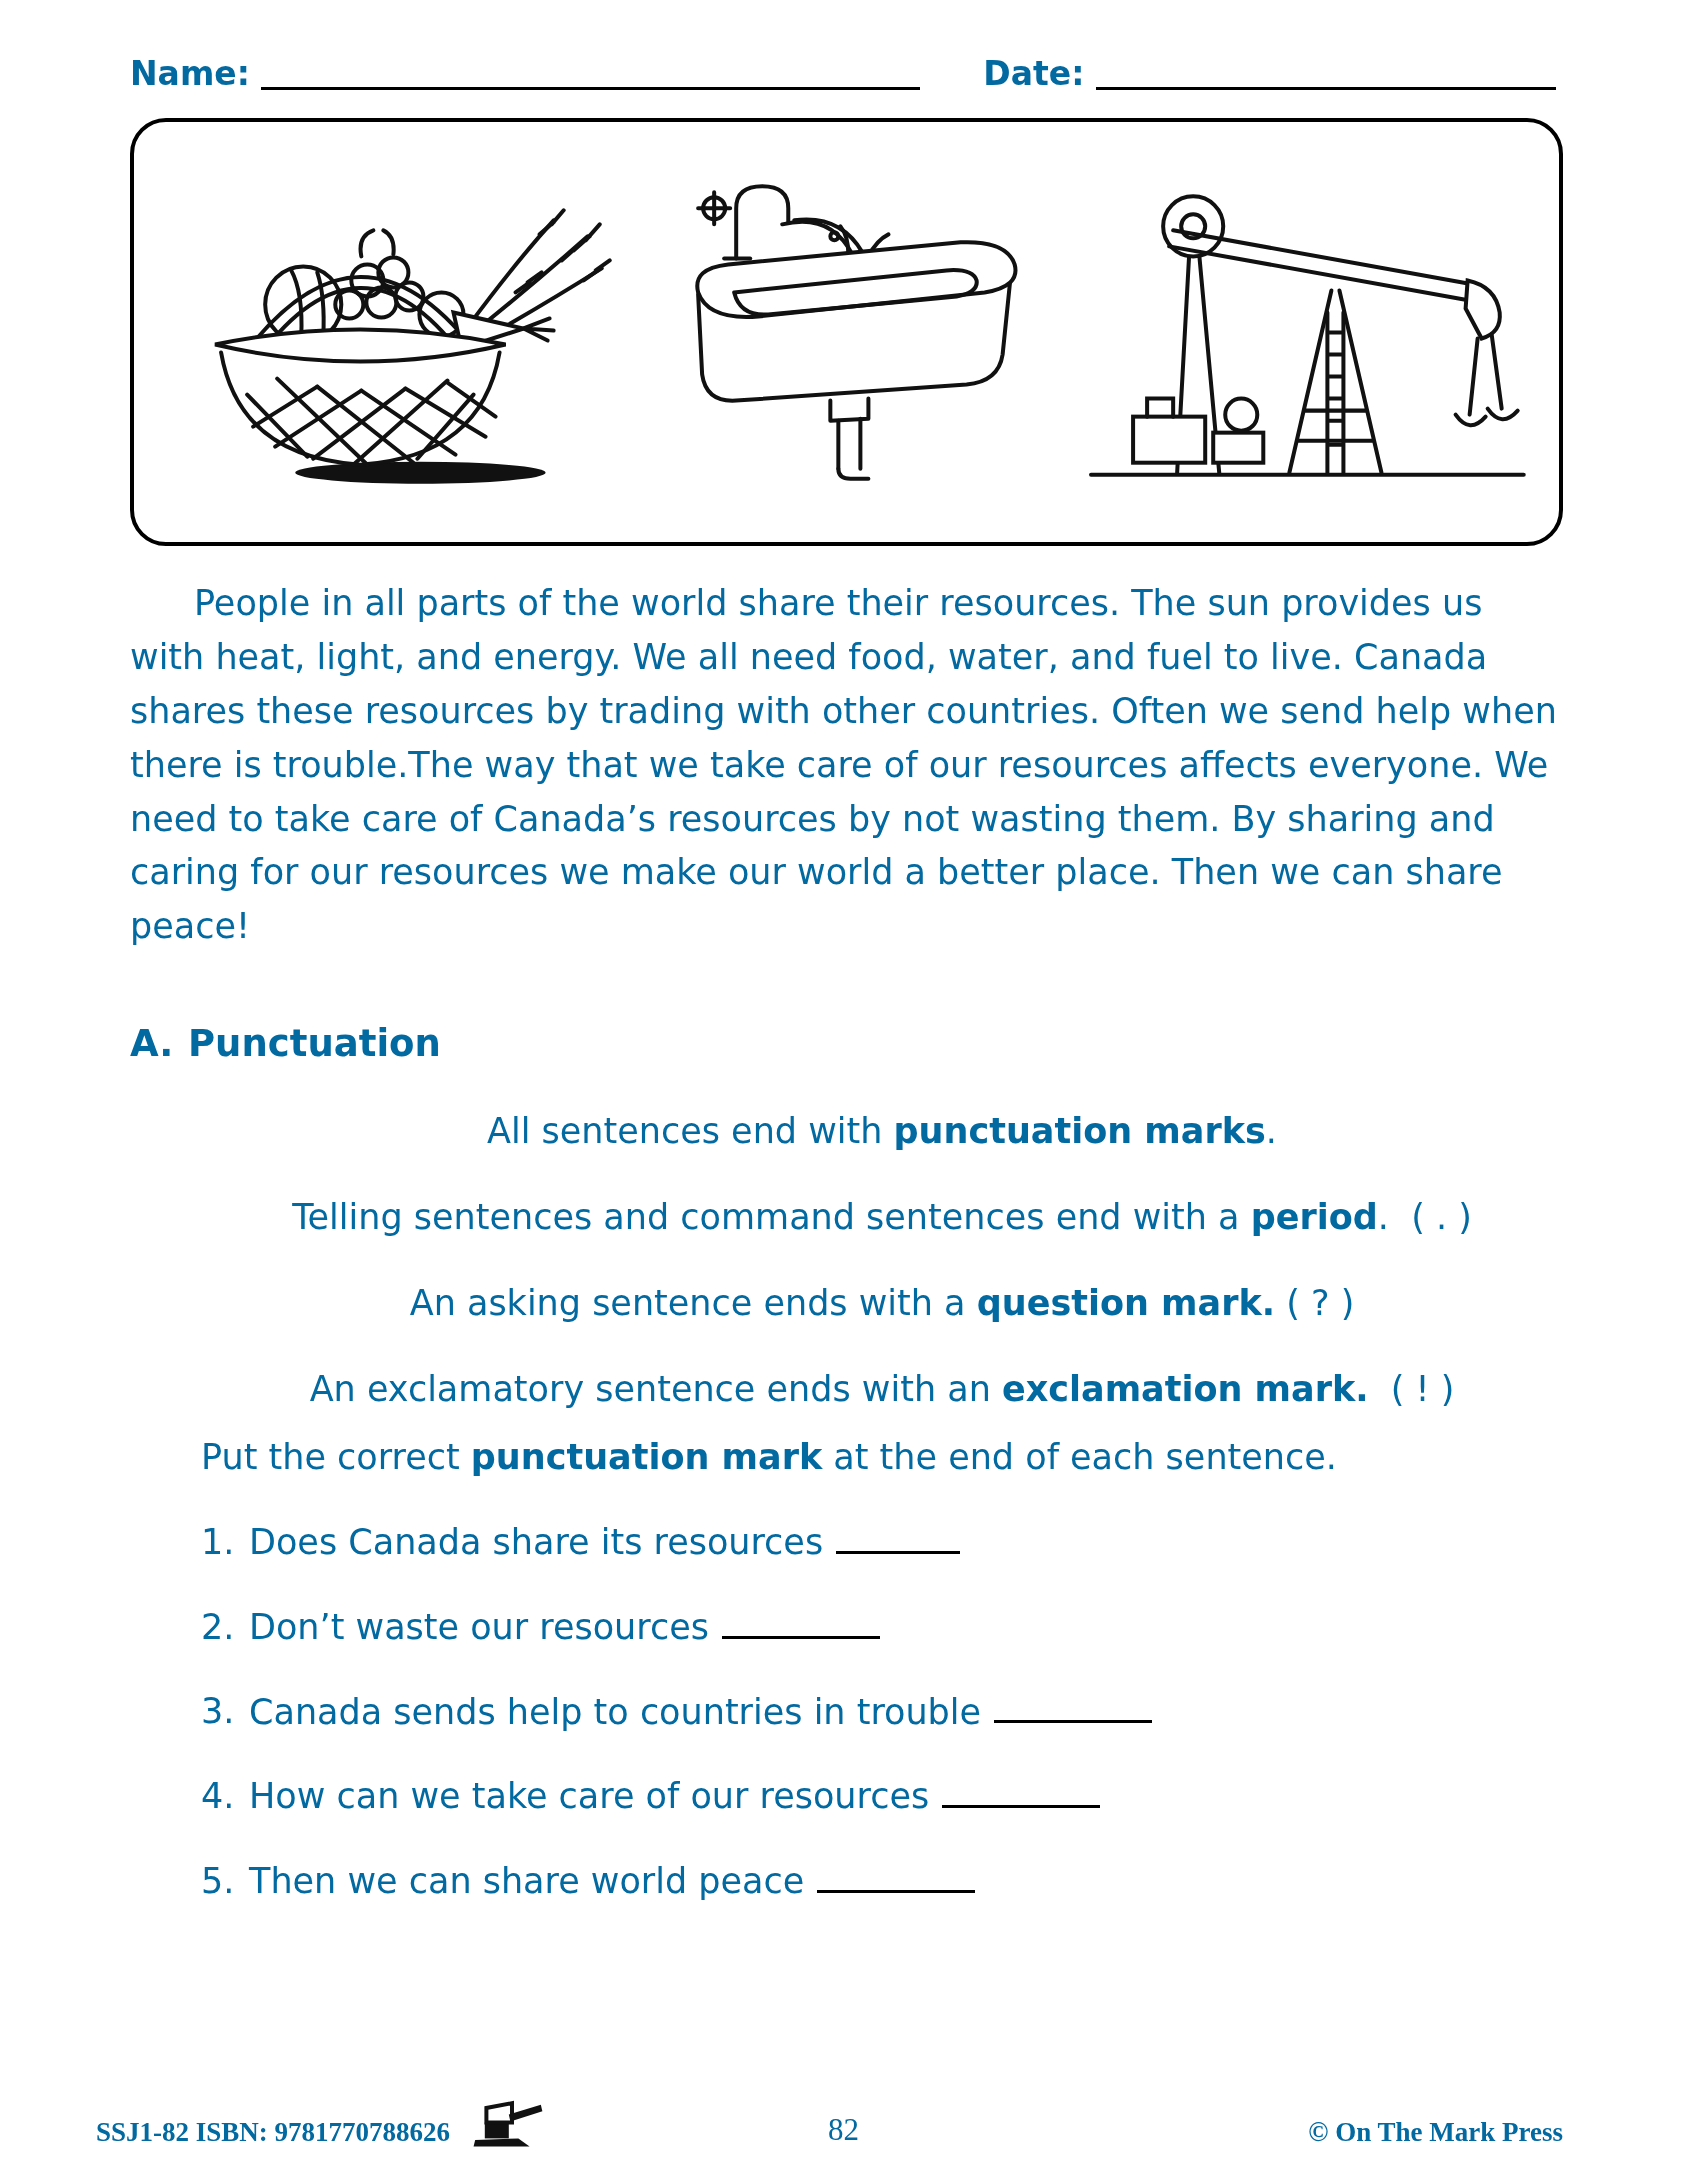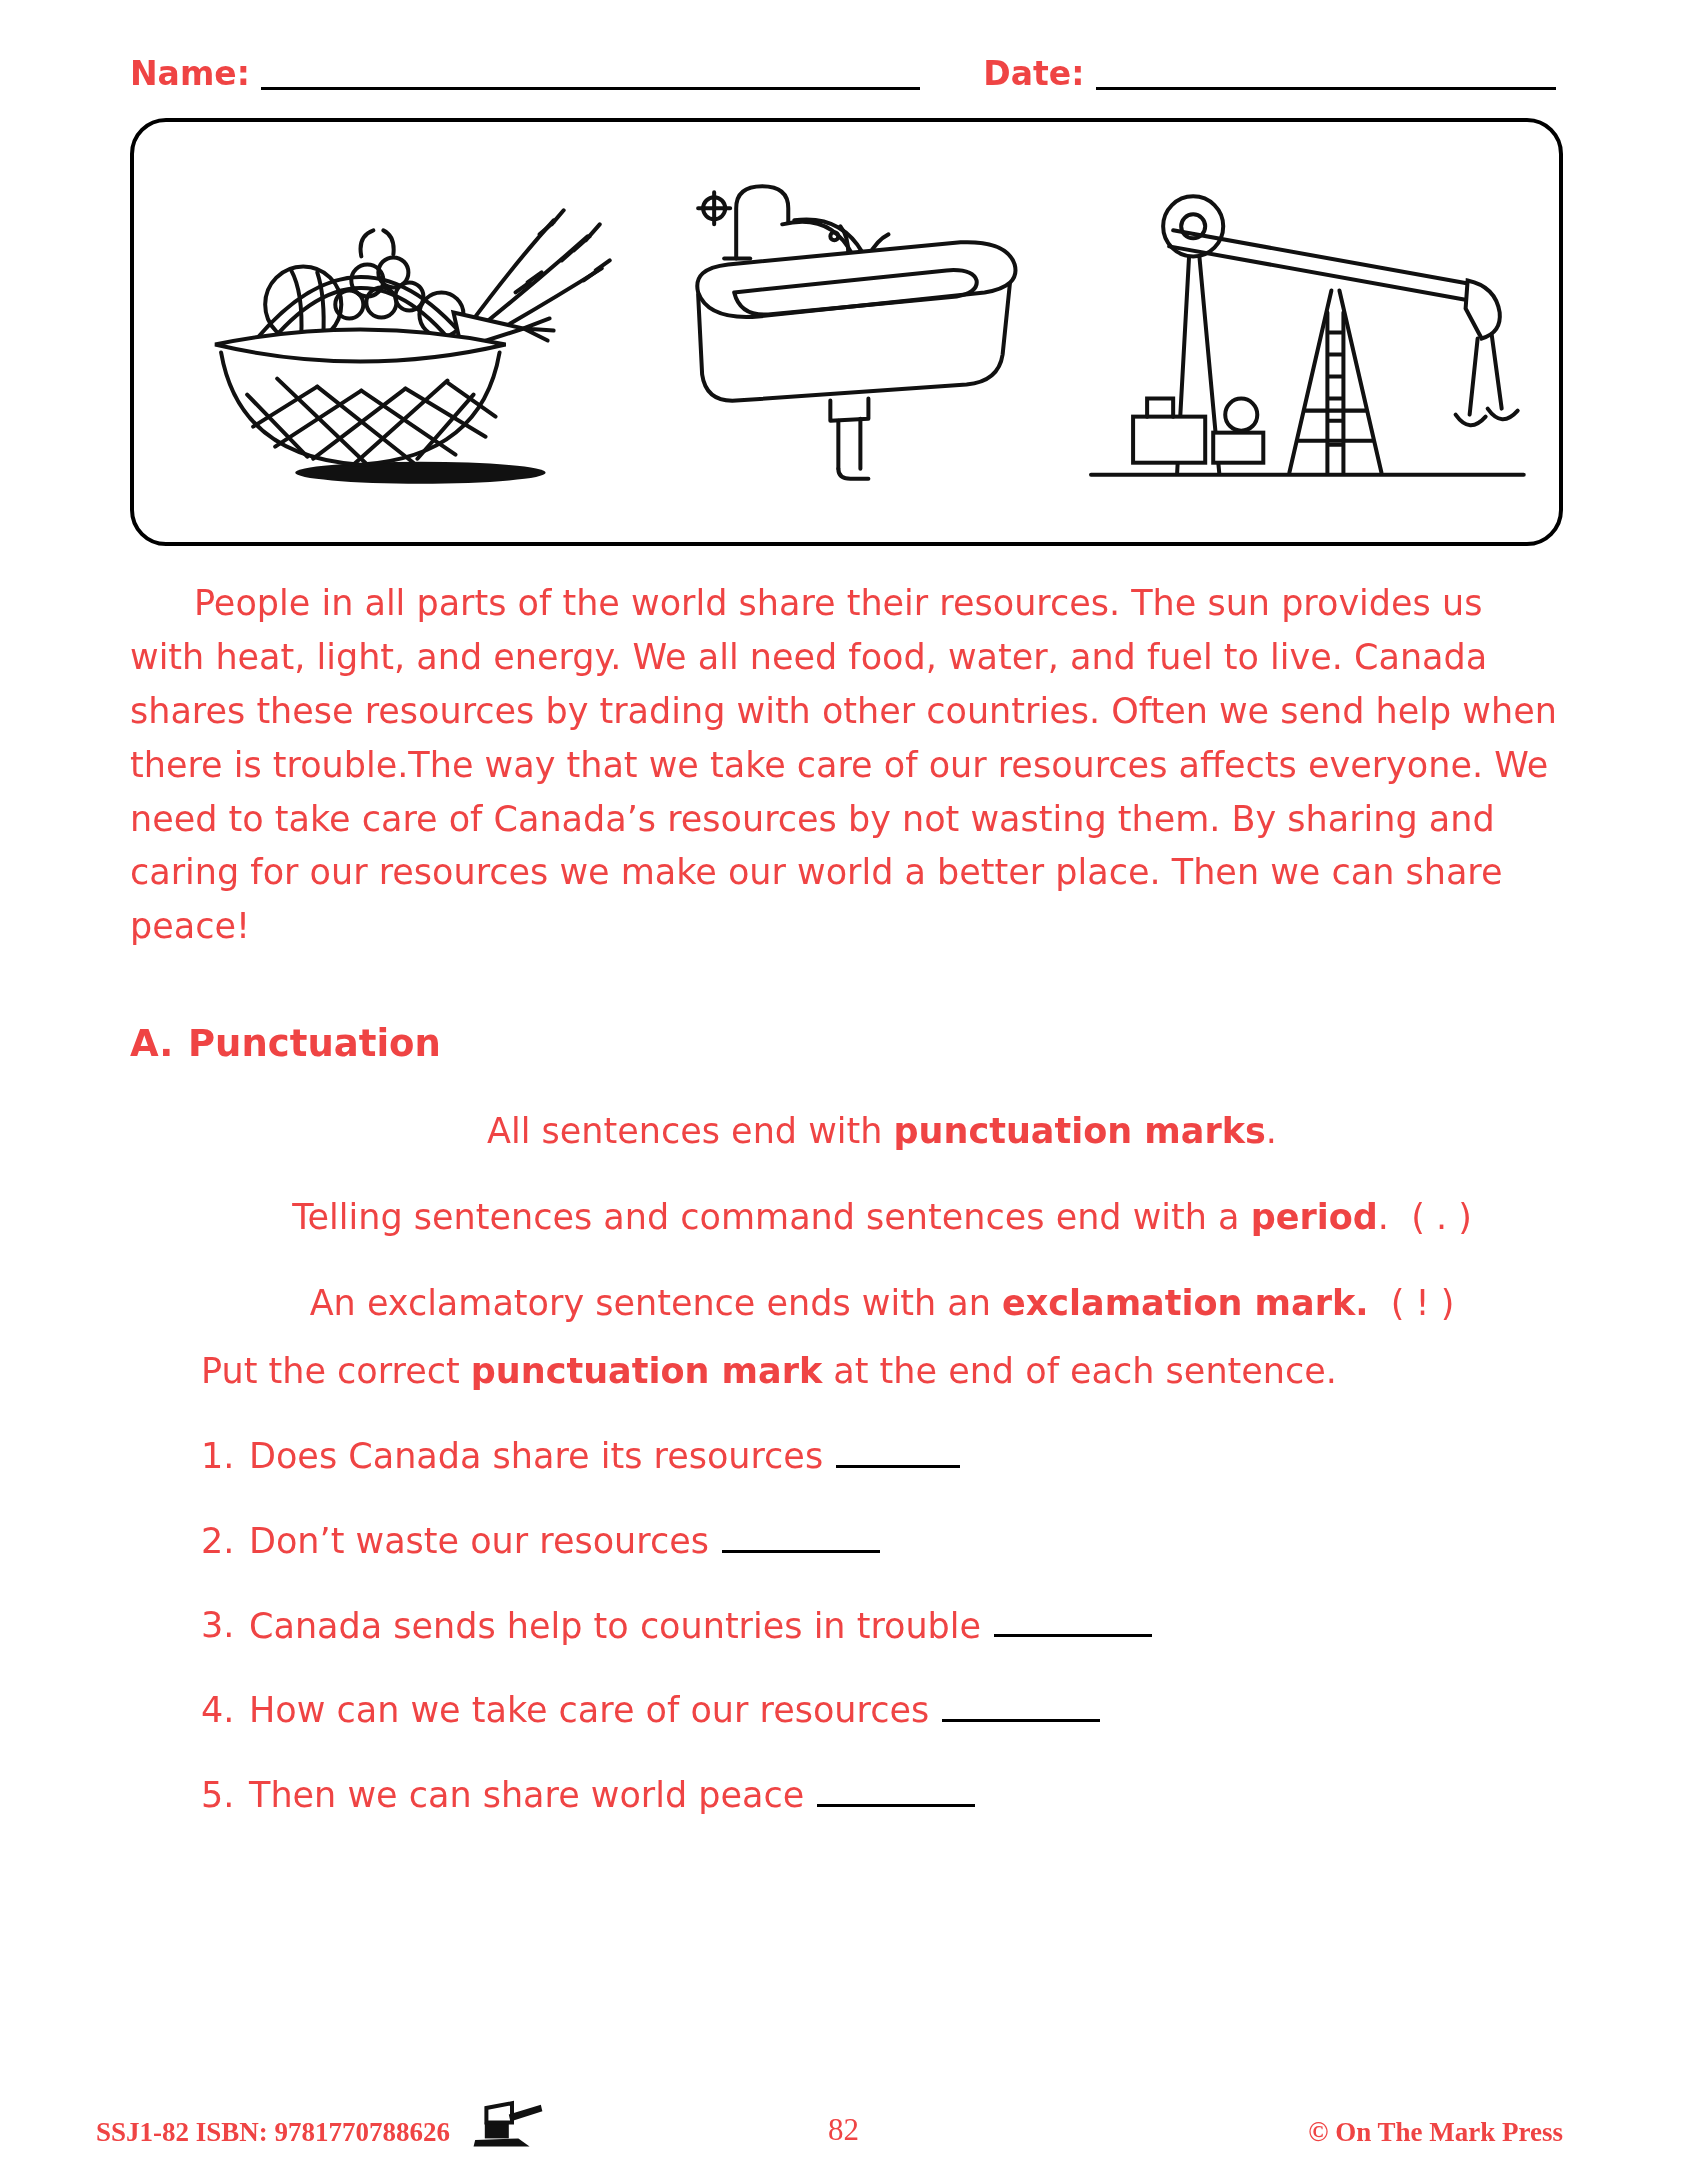--- a/index.html
+++ b/index.html
@@ -2,21 +2,21 @@
 <html style="font-size:13px"><head>
 <meta charset="utf-8">
 <style>
   html,body { margin:0; padding:0; background:#e8e8e8; }
   .page {
     position:relative;
     width:1687px; height:2183px;
     margin:0 auto;
     background:#ffffff;
     font-family:"DejaVu Sans", sans-serif;
-    color:#ef4444;
+    color:#0369a1;
     overflow:hidden;
   }
   .content { padding:54px 124px 0 130px; }
 
   
   .topline { display:flex; align-items:flex-end; font-size:33px; font-weight:700; }
   .wline { height:6.6px; border-bottom:3.3px solid #000; margin:0 0 3.3px 11.5px; }
   .name-line { width:659px; }
   .date-label { margin-left:63px; }
   .date-line { width:460px; }
@@ -175,20 +175,21 @@
     <p class="paragraph">People in all parts of the world share their resources. The sun provides us with heat, light, and energy. We all need food, water, and fuel to live. Canada shares these resources by trading with other countries. Often we send help when there is trouble.The way that we take care of our resources affects everyone. We need to take care of Canada’s resources by not wasting them. By sharing and caring for our resources we make our world a better place. Then we can share peace!</p>
 
     <div class="section-heading">
       <span class="section-letter">A.</span>
       <span>Punctuation</span>
     </div>
 
     <div class="rules">
       <div class="rule"><span>All sentences end with </span><b>punctuation marks</b><span>.</span></div>
       <div class="rule"><span>Telling sentences and command sentences end with a </span><b>period</b><span>.  ( . )</span></div>
+      <div class="rule"><span>An asking sentence ends with a </span><b>question mark.</b><span> ( ? )</span></div>
       <div class="rule"><span>An exclamatory sentence ends with an </span><b>exclamation mark.</b><span>  ( ! )</span></div>
     </div>
 
     <div class="instruction"><span>Put the correct </span><b>punctuation mark</b><span> at the end of each sentence.</span></div>
 
     <div class="questions">
       <div class="question"><span class="qnum">1.</span><span>Does Canada share its resources</span><span class="blank blank-short"></span></div>
       <div class="question"><span class="qnum">2.</span><span>Don’t waste our resources</span><span class="blank blank-long"></span></div>
       <div class="question"><span class="qnum">3.</span><span>Canada sends help to countries in trouble</span><span class="blank blank-long"></span></div>
       <div class="question"><span class="qnum">4.</span><span>How can we take care of our resources</span><span class="blank blank-long"></span></div>

